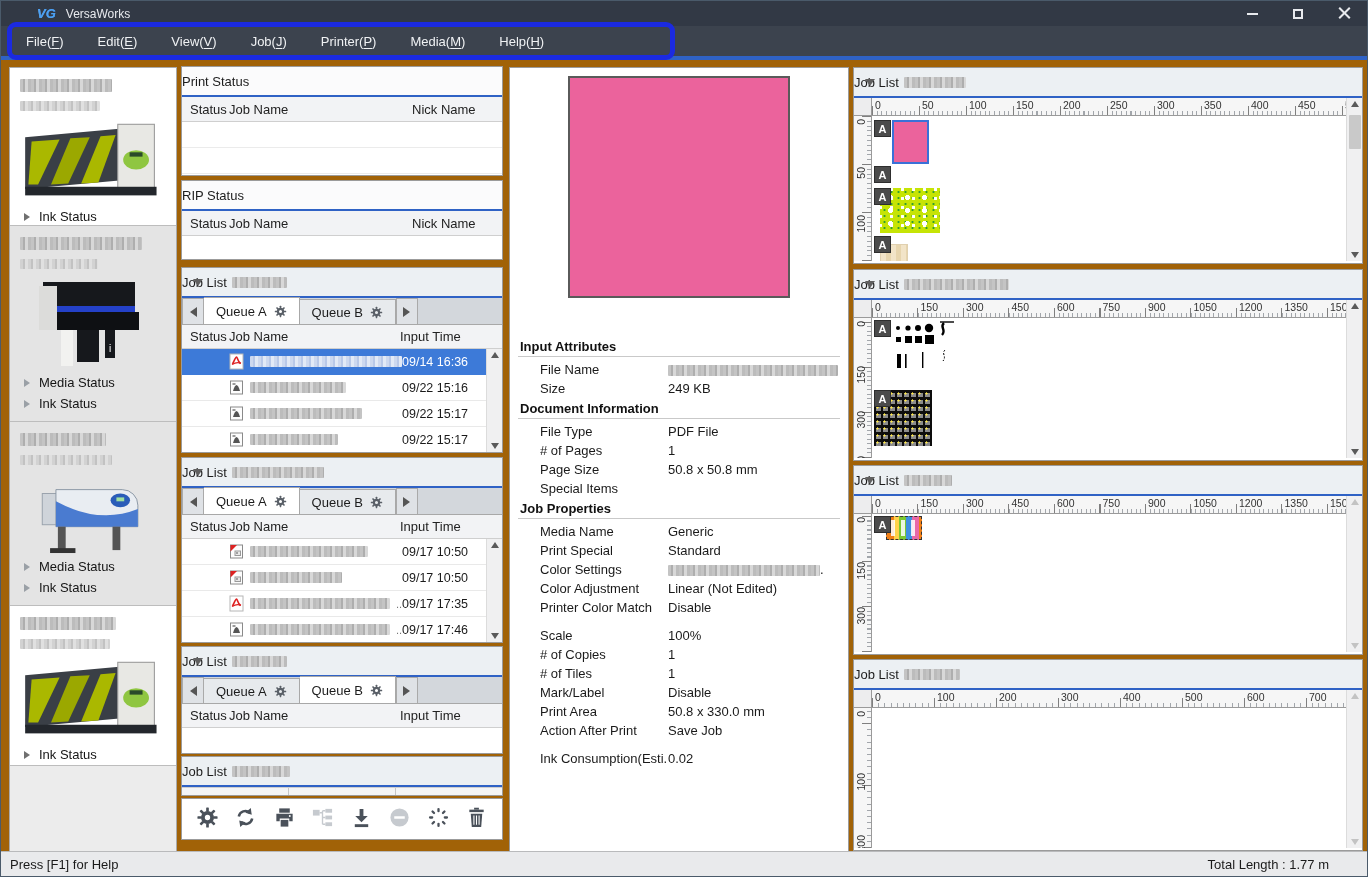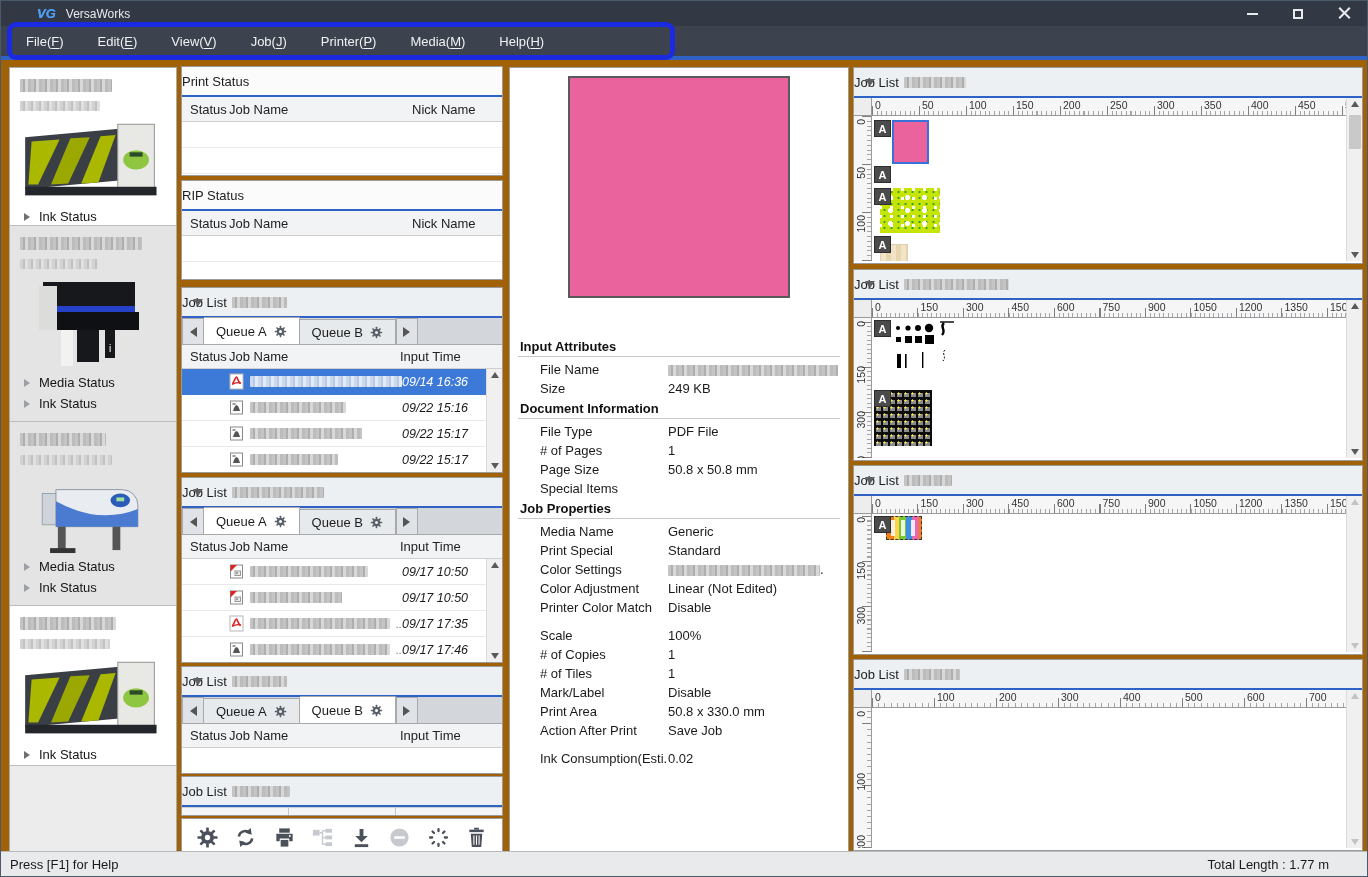--- a/index.html
+++ b/index.html
@@ -75,21 +75,21 @@
   .tabstrip{height:27px;background:#d3d7dc;display:flex;align-items:flex-end;border-bottom:1px solid #a8a8a8;}
   .arrowbox{width:22px;height:26px;display:flex;align-items:center;justify-content:center;background:#dfe2e6;border:1px solid #aaa;border-bottom:none;}
   .tri-l2{width:0;height:0;border-right:7px solid #555;border-top:5px solid transparent;border-bottom:5px solid transparent;}
   .tri-r2{width:0;height:0;border-left:7px solid #555;border-top:5px solid transparent;border-bottom:5px solid transparent;}
   .tab{height:25px;padding:0 12px;background:#e7eaed;border:1px solid #a8a8a8;border-bottom:none;border-left:none;
        display:flex;align-items:center;gap:7px;font-size:13px;color:#1c1c1c;}
   .tab.active{background:#fff;height:27px;position:relative;z-index:2;}
   .gearsvg{width:13px;height:13px;fill:#5a6068;color:#5a6068;}
 
   .rows-wrap{display:flex;align-items:stretch;}
-  .rows-body{flex:1;overflow:hidden;font-style:italic;}
+  .rows-body{flex:1;overflow:hidden;}
   .job-row{height:26px;display:flex;align-items:center;border-bottom:1px solid #e9e9e9;font-size:12.5px;}
   .job-row .cell-status{width:47px;}
   .job-row .cell-name{flex:1;display:flex;align-items:center;gap:6px;overflow:hidden;}
   .job-row .cell-time{width:84px;}
   .job-row.selected{background:#3d7ad8;color:#fff;border-bottom-color:#3d7ad8;}
   .job-row.selected .blur{background:repeating-linear-gradient(90deg,#cdd9ef 0 3px,#b9c9e8 3px 5px,#e2eaf6 5px 8px);}
   .fico{width:15px;height:17px;flex:none;}
   .ell{color:#777;font-size:11px;}
   .vscroll{width:16px;background:#f0f0f1;border-left:1px solid #dcdcdc;display:flex;flex-direction:column;align-items:center;justify-content:space-between;padding:3px 0;}
   .sa-up{width:0;height:0;border-bottom:6px solid #5a5a5a;border-left:4.5px solid transparent;border-right:4.5px solid transparent;}
@@ -365,21 +365,21 @@
         </div>
       <div class="cols">
         <span class="c-status">Status</span>
         <span class="c-name">Job Name</span>
         <span class="c-nick">Nick Name</span>
       </div>
       <div class="empty-row"></div>
         <div class="empty-row"></div>
     </div>
 
-    <div class="panel" style="margin-top:4px;height:100px">
+    <div class="panel" style="margin-top:4px;height:80px">
       <div class="panel-header">
           <span class="ph-text">RIP Status</span>
         </div>
       <div class="cols">
         <span class="c-status">Status</span>
         <span class="c-name">Job Name</span>
         <span class="c-nick">Nick Name</span>
       </div>
       <div class="empty-row"></div>
     </div>

